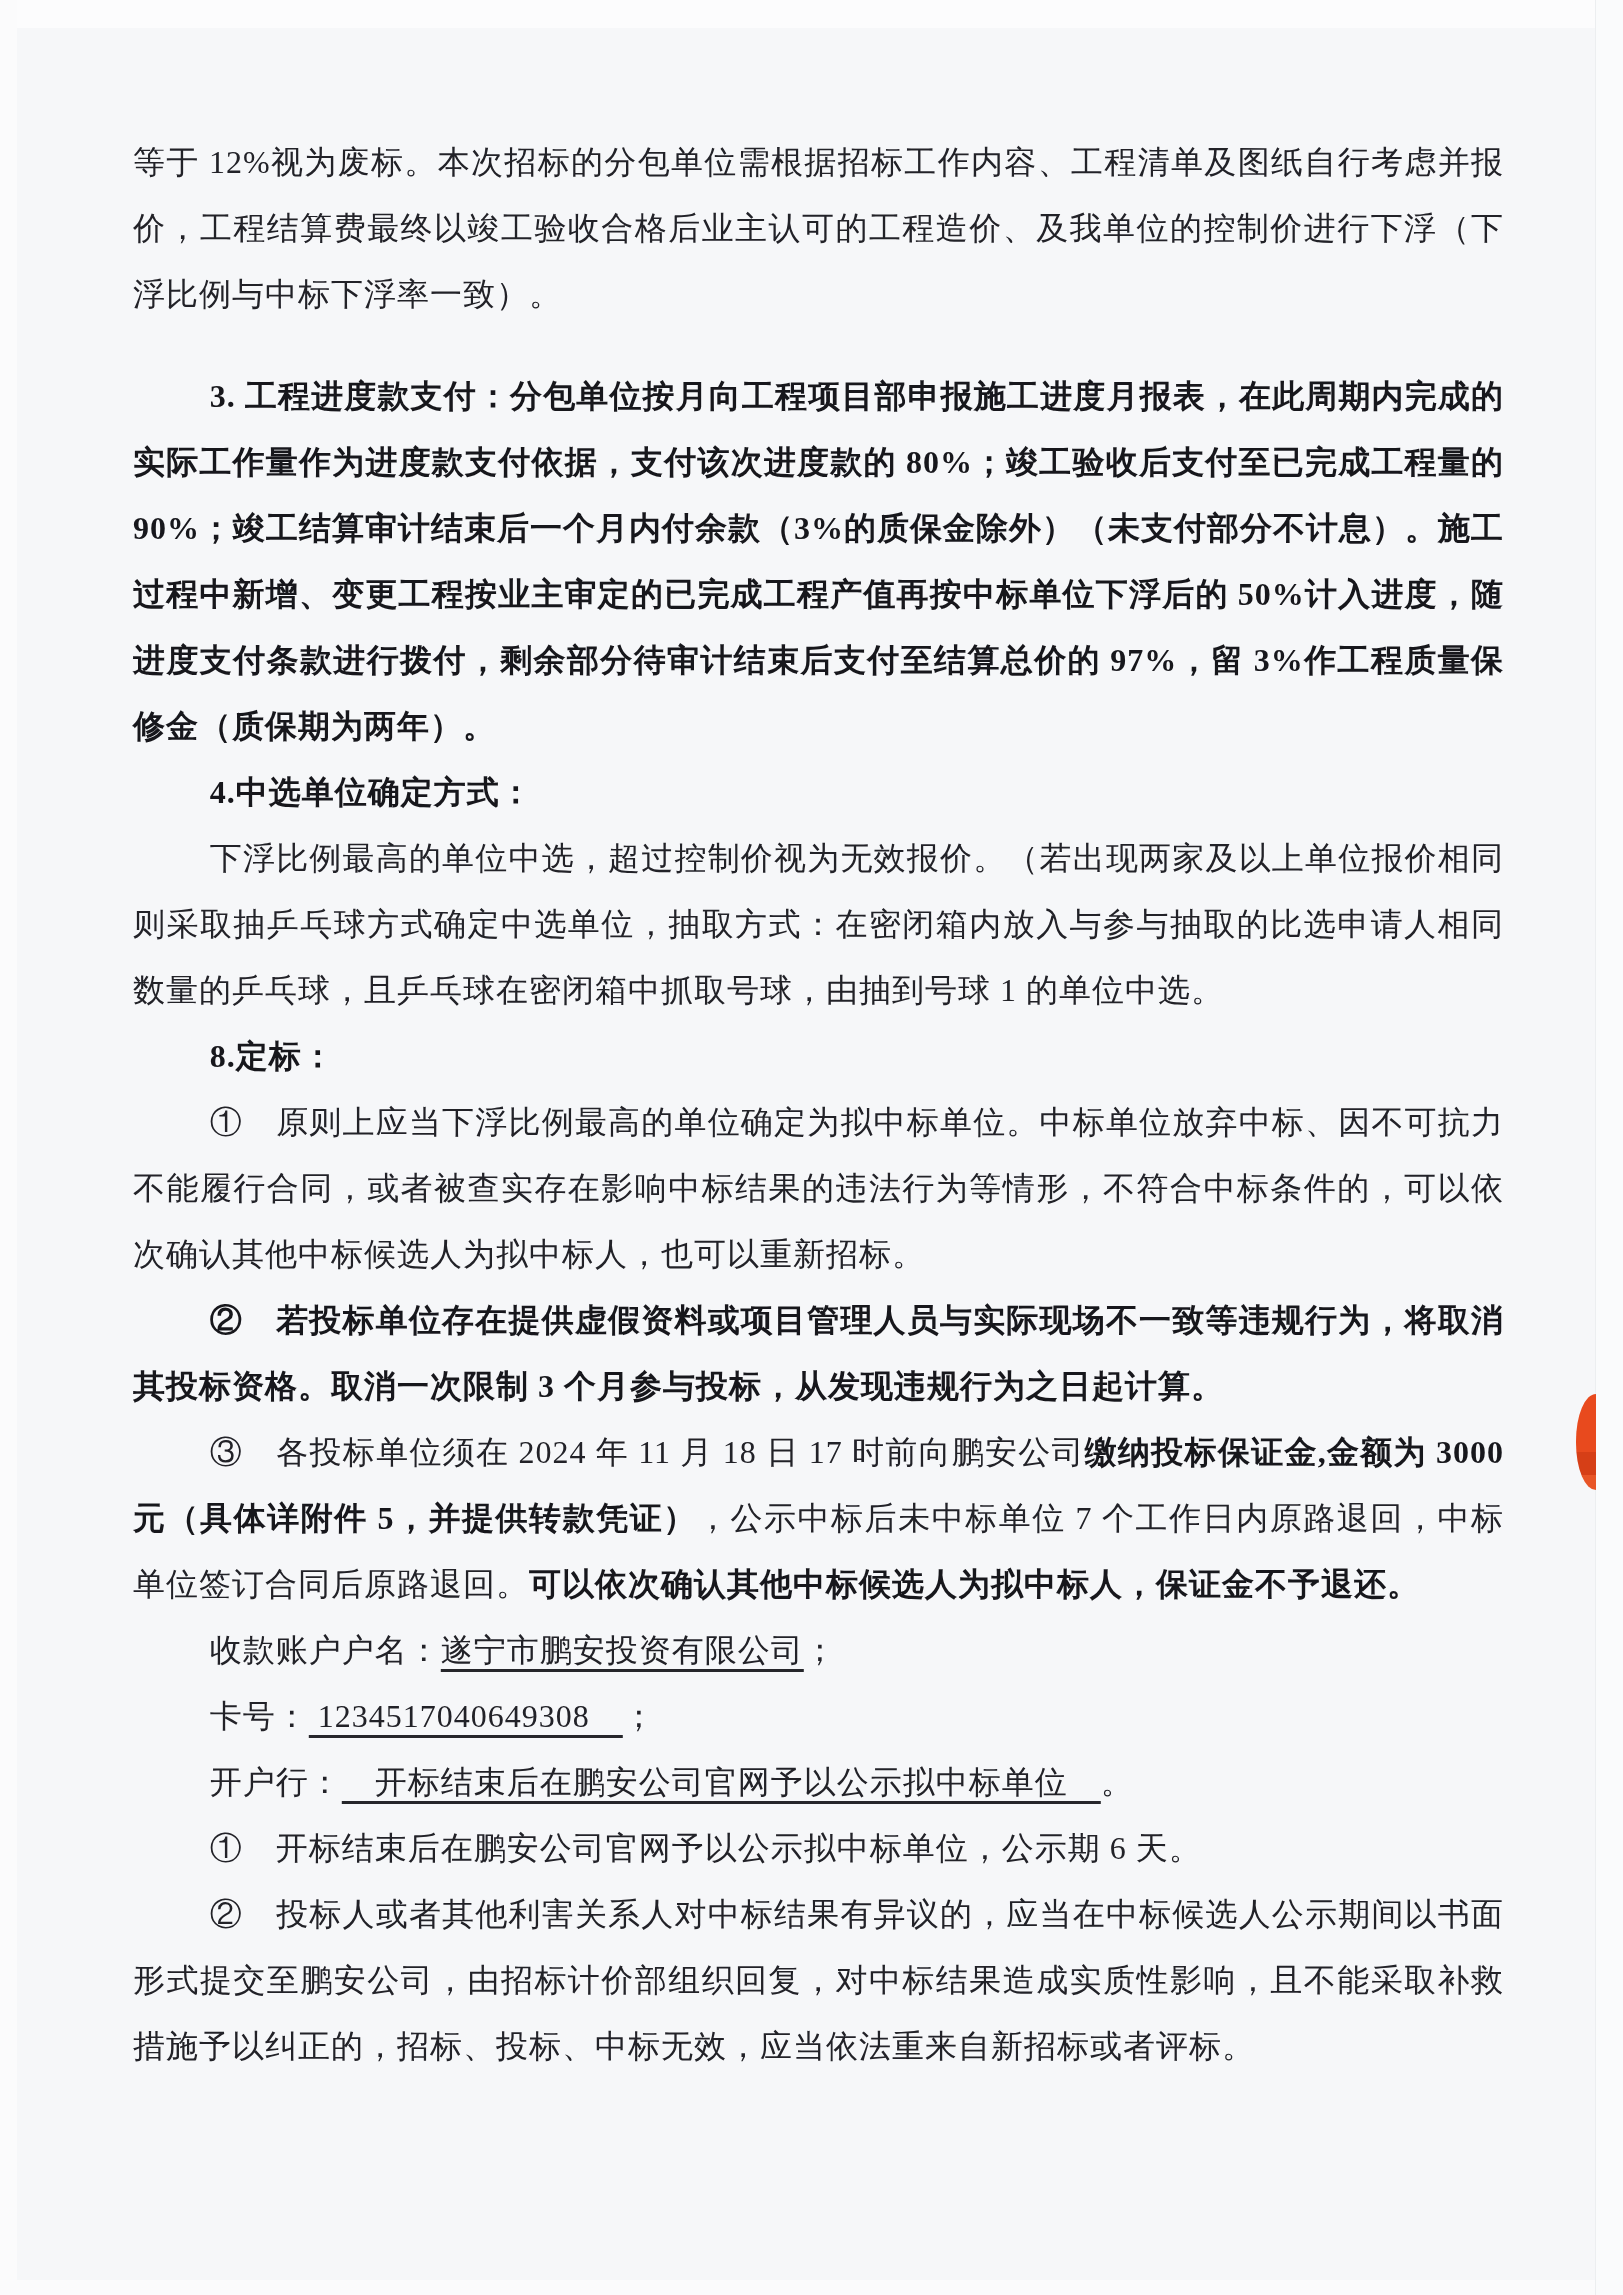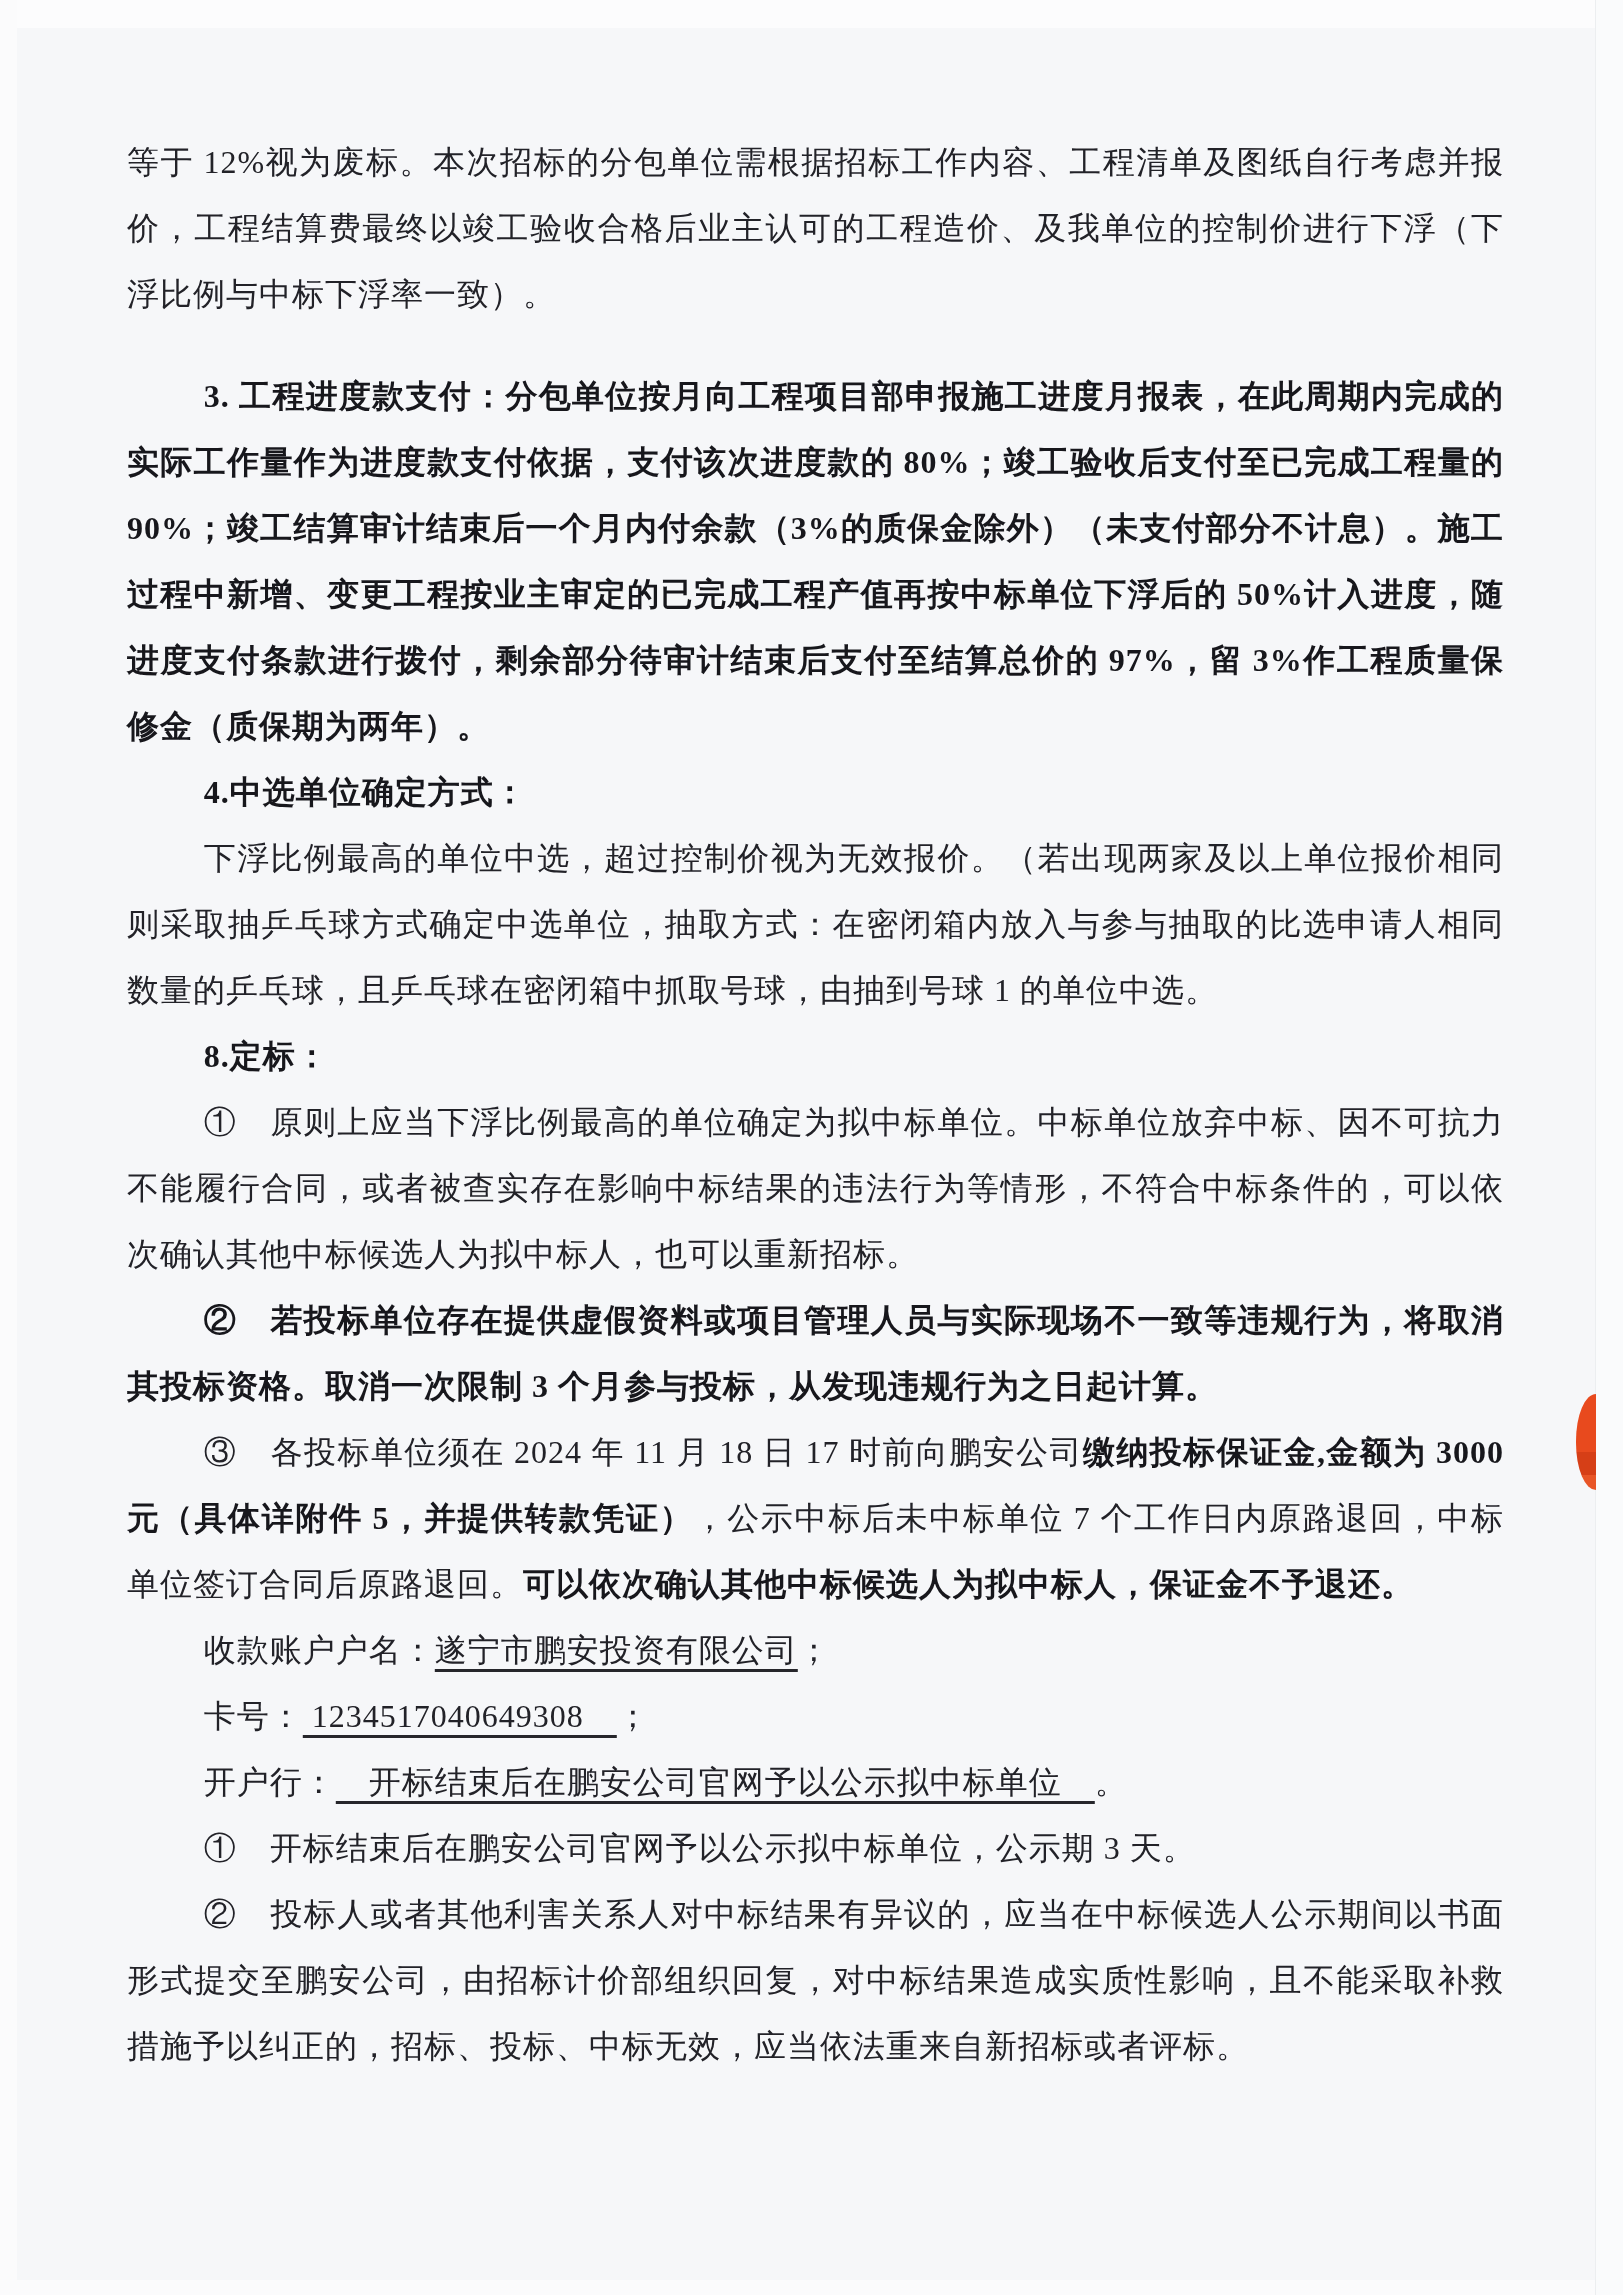--- a/index.html
+++ b/index.html
@@ -9,21 +9,21 @@
     background:#f6f7f9;
     font-family:"Liberation Serif","DejaVu Serif",serif;
   }
   
   .edge-top{position:absolute;left:0;top:0;width:100%;height:28px;background:#fcfcfd;}
   .edge-left{position:absolute;left:0;top:0;width:17.4px;height:100%;background:#fbfbfc;}
   .edge-right{position:absolute;right:0;top:0;width:27px;height:100%;background:#fafbfc;border-left:0.5px solid #eceef0;}
   .edge-bottom{position:absolute;left:0;bottom:0;width:100%;height:15.3px;background:#fbfbfc;}
 
   .doc{
-    position:absolute;left:2px;top:0;right:0;
+    position:absolute;left:8px;top:0;right:0;
     padding:129px 119px 0 125px;
     color:#222228;
   }
   .para{
     margin:0;
     font-size:32px;
     line-height:66px;
     letter-spacing:1px;
     text-align:justify;
     word-break:break-all;
@@ -60,18 +60,18 @@
     <p class="para indent gap-top"><span class="b">3. 工程进度款支付：分包单位按月向工程项目部申报施工进度月报表，在此周期内完成的实际工作量作为进度款支付依据，支付该次进度款的 80%；竣工验收后支付至已完成工程量的 90%；竣工结算审计结束后一个月内付余款（3%的质保金除外）（未支付部分不计息）。施工过程中新增、变更工程按业主审定的已完成工程产值再按中标单位下浮后的 50%计入进度，随进度支付条款进行拨付，剩余部分待审计结束后支付至结算总价的 97%，留 3%作工程质量保修金（质保期为两年）。</span></p>
     <p class="para indent"><span class="b">4.中选单位确定方式：</span></p>
     <p class="para indent"><span>下浮比例最高的单位中选，超过控制价视为无效报价。（若出现两家及以上单位报价相同则采取抽乒乓球方式确定中选单位，抽取方式：在密闭箱内放入与参与抽取的比选申请人相同数量的乒乓球，且乒乓球在密闭箱中抓取号球，由抽到号球 1 的单位中选。</span></p>
     <p class="para indent"><span class="b">8.定标：</span></p>
     <p class="para indent"><span>①　原则上应当下浮比例最高的单位确定为拟中标单位。中标单位放弃中标、因不可抗力不能履行合同，或者被查实存在影响中标结果的违法行为等情形，不符合中标条件的，可以依次确认其他中标候选人为拟中标人，也可以重新招标。</span></p>
     <p class="para indent"><span class="b">②　若投标单位存在提供虚假资料或项目管理人员与实际现场不一致等违规行为，将取消其投标资格。取消一次限制 3 个月参与投标，从发现违规行为之日起计算。</span></p>
     <p class="para indent"><span>③　各投标单位须在 2024 年 11 月 18 日 17 时前向鹏安公司</span><span class="b">缴纳投标保证金,金额为 3000 元（具体详附件 5，并提供转款凭证）</span><span>，公示中标后未中标单位 7 个工作日内原路退回，中标单位签订合同后原路退回。</span><span class="b">可以依次确认其他中标候选人为拟中标人，保证金不予退还。</span></p>
     <p class="para indent"><span>收款账户户名：</span><span class="u">遂宁市鹏安投资有限公司</span><span>；</span></p>
     <p class="para indent"><span>卡号：</span><span class="u"> 1234517040649308　</span><span>；</span></p>
     <p class="para indent"><span>开户行：</span><span class="u">　开标结束后在鹏安公司官网予以公示拟中标单位　</span><span>。</span></p>
-    <p class="para indent"><span>①　开标结束后在鹏安公司官网予以公示拟中标单位，公示期 3 天。</span></p>
+    <p class="para indent"><span>①　开标结束后在鹏安公司官网予以公示拟中标单位，公示期 6 天。</span></p>
     <p class="para indent"><span>②　投标人或者其他利害关系人对中标结果有异议的，应当在中标候选人公示期间以书面形式提交至鹏安公司，由招标计价部组织回复，对中标结果造成实质性影响，且不能采取补救措施予以纠正的，招标、投标、中标无效，应当依法重来自新招标或者评标。</span></p>
   </div>
 
 <div class="orange-tab" style="--accent: #e8481c;"></div>
 
 
 </body></html>

